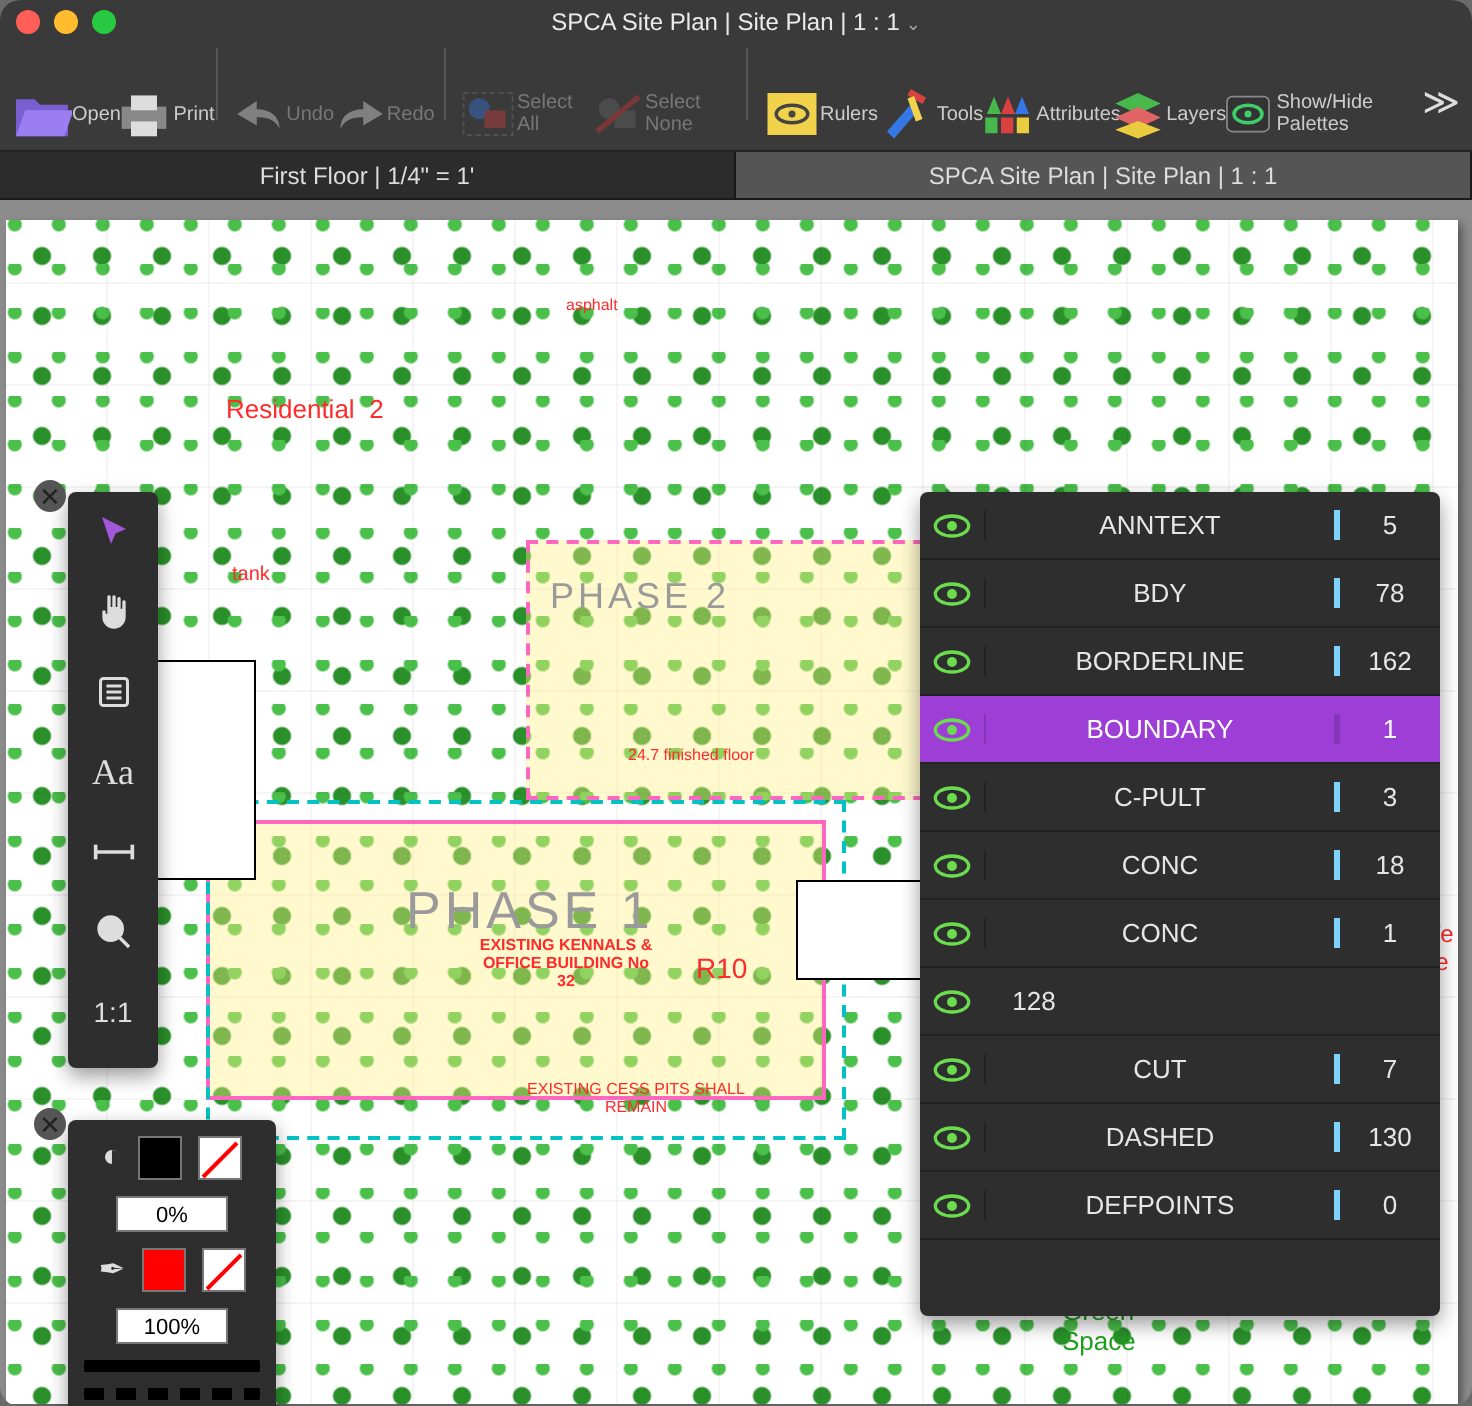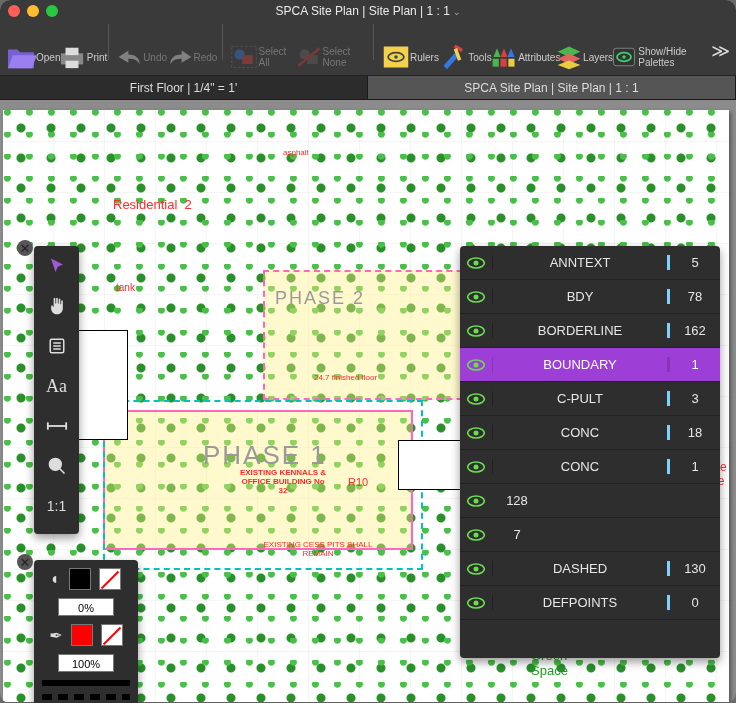--- a/index.html
+++ b/index.html
@@ -261,21 +261,21 @@
 
     <div class="phase-label" style="left:200px; top:330px; font-size:26px;">PHASE 1</div>
     <div class="phase-label" style="left:272px; top:158px; font-size:18px;margin-top:20px;">PHASE 2</div>
     <div class="phase-label" style="left:545px; top:510px; font-size:28px;">PHASE 4</div>
     <div class="red-label" style="left:110px; top:87px;">
       <span>Residential</span>&nbsp;&nbsp;<span>2</span>
     </div>
     <div class="red-label" style="left:275px; top:263px; font-size:8px;margin-left:36px;">24.7 finished floor</div>
     <div class="red-label" style="left:235px; top:358px; font-size:8px; width:90px; text-align:center;font-weight:bold;">EXISTING KENNALS &amp; OFFICE BUILDING No 32</div>
     <div class="red-label" style="left:260px; top:430px; font-size:8px; width:110px; text-align:center;">EXISTING CESS PITS SHALL REMAIN</div>
-    <div class="red-label" style="left:345px; top:366px; font-size:11px;">R10</div>
+    <div class="red-label" style="left:345px; top:366px; font-size:14px;">R10</div>
     <div class="red-label" style="left:113px; top:172px; font-size:10px;">tank</div>
     <div class="red-label" style="left:280px; top:38px; font-size:8px;">asphalt</div>
     <div class="red-label" style="left:706px; top:350px; font-size:12px; white-space:pre;">We
 Re</div>
     <div class="green-label" style="left:528px; top:538px; width:50px;">Green Space</div>
   </div>
 
   <div class="tool-palette">
     <div class="close">✕</div>
     <div class="tool-item">
@@ -425,20 +425,21 @@
           </div>
           <div class="lcount">128</div>
         </div>
         <div class="lrow">
           <div class="eye">
             <svg viewBox="0 0 24 24">
               <ellipse cx="12" cy="12" rx="10" ry="6" fill="none" stroke="#6bdc4e" stroke-width="2"></ellipse>
               <circle cx="12" cy="12" r="3" fill="#6bdc4e"></circle>
             </svg>
           </div>
+          <div class="lname">CUT</div>
           <div class="lcount">7</div>
         </div>
         <div class="lrow">
           <div class="eye">
             <svg viewBox="0 0 24 24">
               <ellipse cx="12" cy="12" rx="10" ry="6" fill="none" stroke="#6bdc4e" stroke-width="2"></ellipse>
               <circle cx="12" cy="12" r="3" fill="#6bdc4e"></circle>
             </svg>
           </div>
           <div class="lname">DASHED</div>

